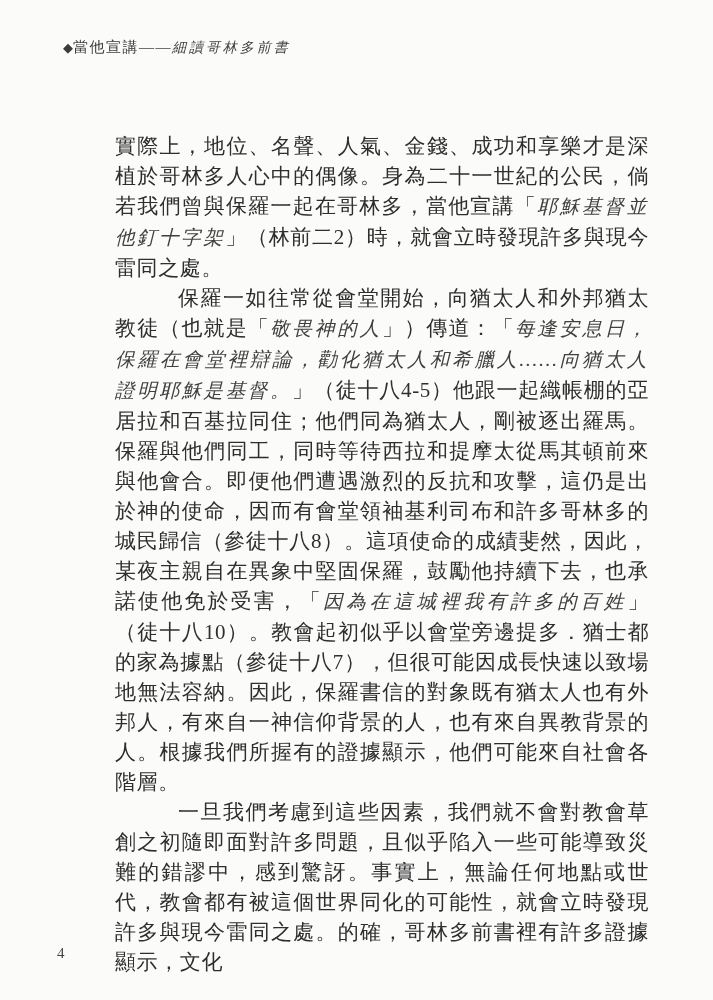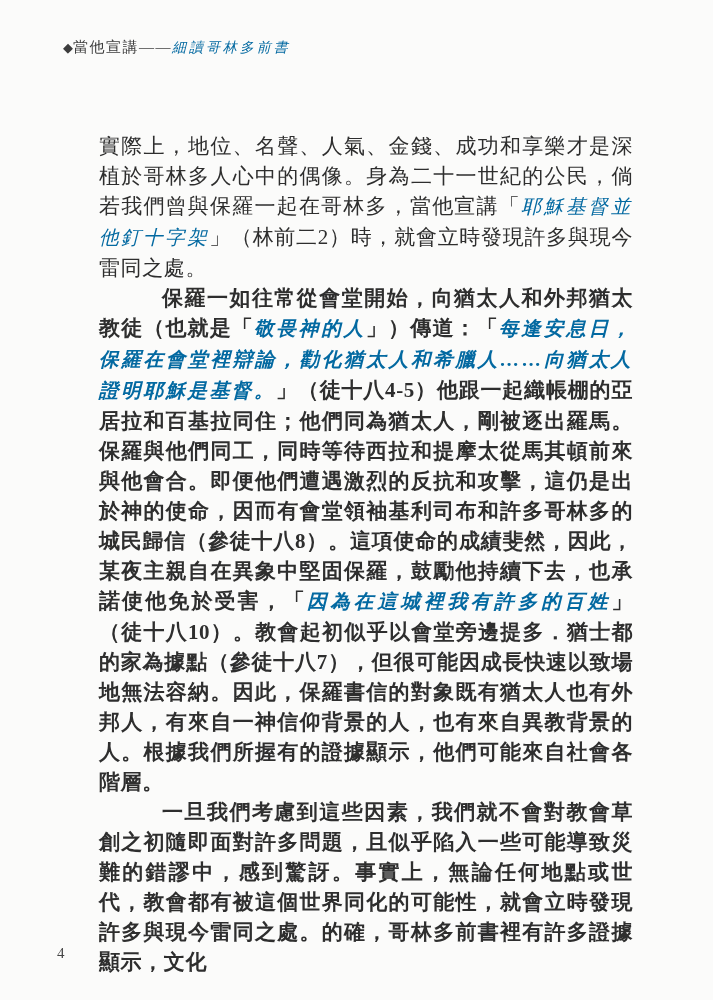--- a/index.html
+++ b/index.html
@@ -30,42 +30,41 @@
   }
   .running-header .diamond {
     font-size: 13px;
     letter-spacing: 0;
   }
   .running-header .kai {
     letter-spacing: 3px;
   }
   .body-text {
     position: absolute;
-    left: 99px;
+    left: 115px;
     top: 131px;
     width: 534px;
     font-size: 21px;
     line-height: 30px;
     text-align: justify;
     letter-spacing: 0.6px;
   }
   .body-text p {
     margin: 0;
     padding: 0;
   }
   .body-text p.indent {
     text-indent: 63px;
-    font-weight: bold;
   }
   
   .kai {
     font-style: italic;
     font-size: 0.93em;
     letter-spacing: 2.4px;
-    color: #0369a1;
+    color: #404040;
   }
   .page-number {
     position: absolute;
     left: 57px;
     top: 945px;
     font-size: 15px;
     color: #444444;
   }
 </style>
 </head>

